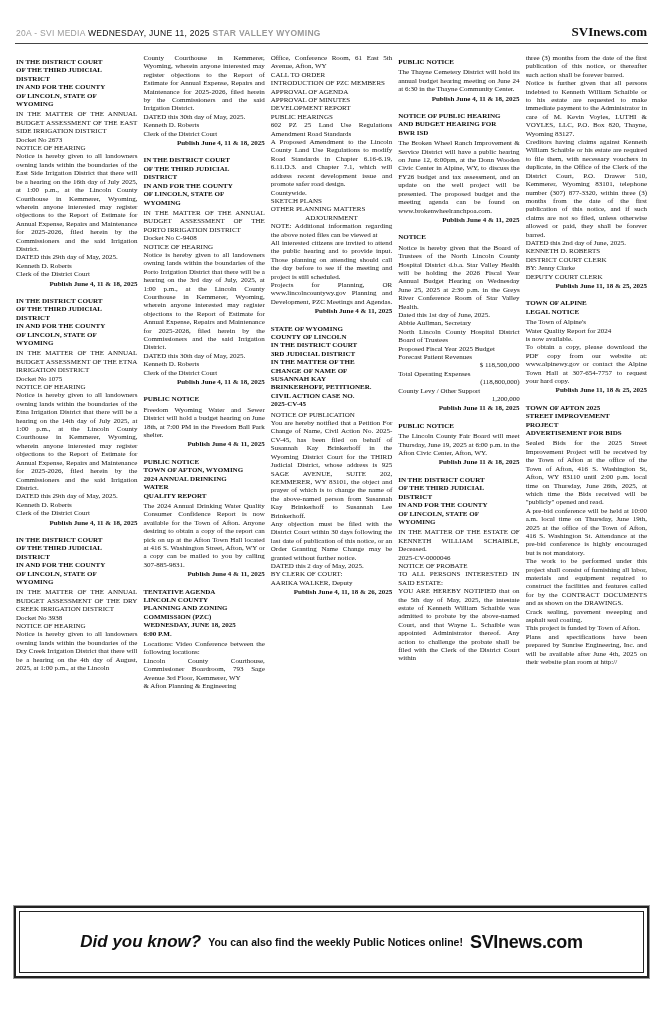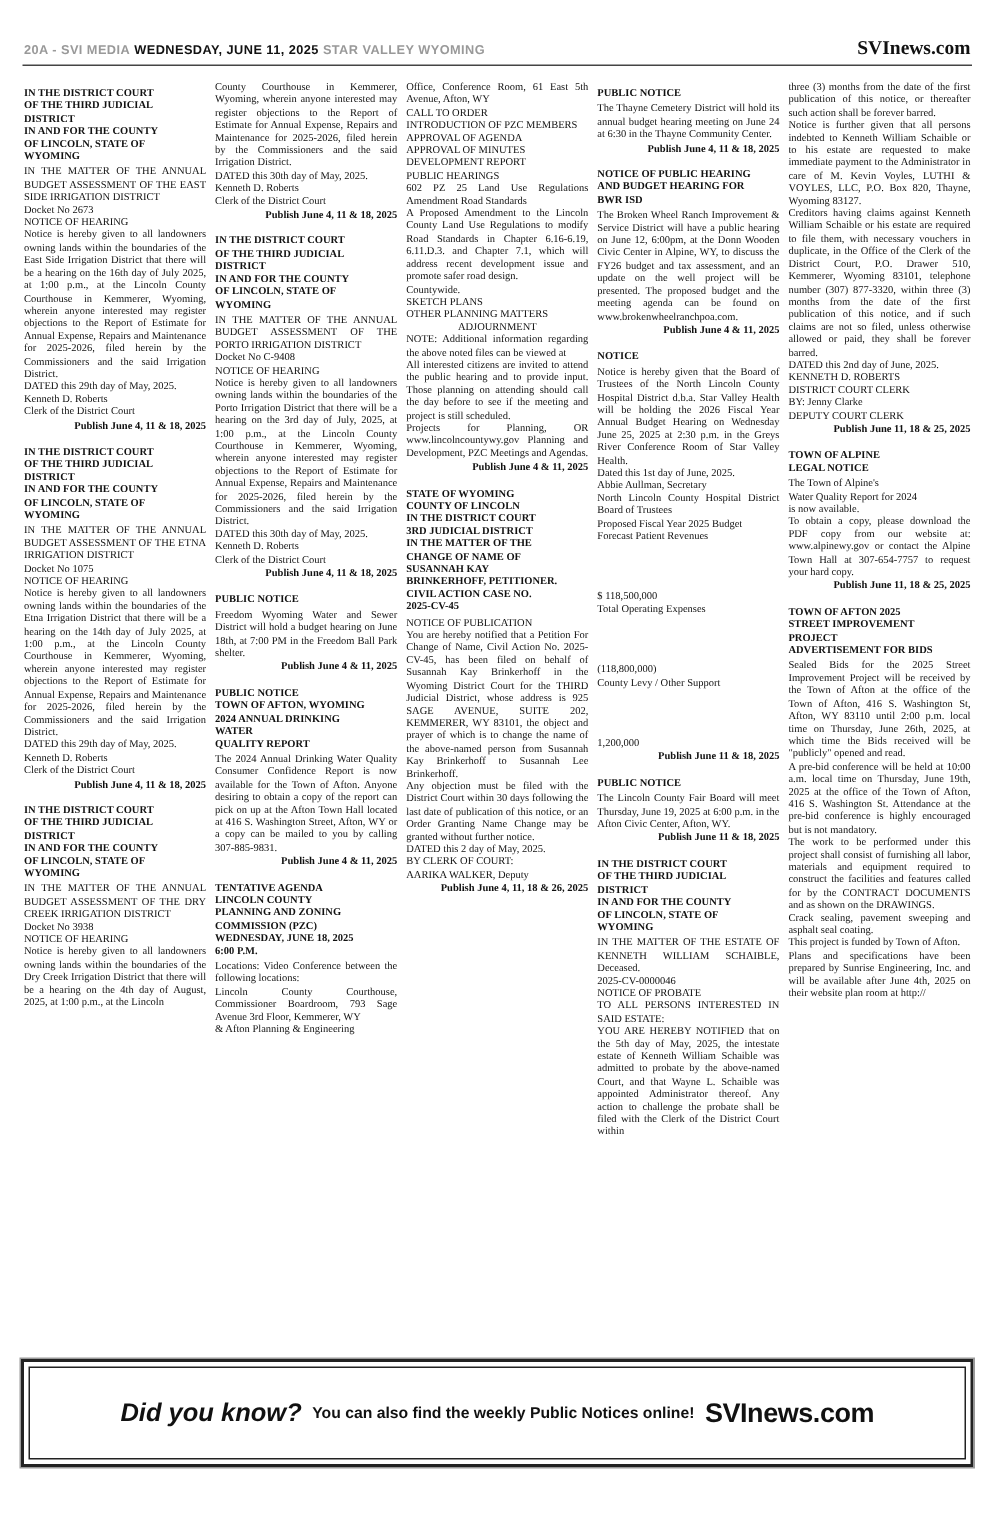--- a/index.html
+++ b/index.html
@@ -3,36 +3,36 @@
 <meta charset="utf-8">
 <style>
   html,body{margin:0;padding:0;background:#fff;}
   body{width:663px;height:1024px;position:relative;overflow:hidden;
        font-family:"Liberation Serif",serif;color:#111;}
 
   
   .masthead{position:absolute;top:24px;left:16px;right:16px;display:flex;
             justify-content:space-between;align-items:baseline;}
   .mast-left{font-family:"Liberation Sans",sans-serif;font-size:8.5px;letter-spacing:.3px;}
-  .mast-page{color:#999;font-weight:bold;}
-  .mast-date{color:#111;font-weight:bold;}
+  .mast-page{color:#999;font-weight:normal;}
+  .mast-date{color:#111;font-weight:normal;}
   .mast-loc{color:#999;font-weight:bold;}
   .mast-site{font-size:13px;font-weight:bold;font-family:"Liberation Serif",serif;}
   .head-rule{position:absolute;top:43px;left:15px;right:15px;height:0;
              border-top:1px solid #444;}
 
   
   .cols{position:absolute;top:54px;left:16px;width:631px;display:flex;gap:6px;}
   .col{flex:1 1 0;min-width:0;}
   .blk{font-size:7px;line-height:8.4px;text-align:justify;}
   .blk.heading{font-weight:bold;text-align:left;white-space:pre-line;
                margin-top:9px;margin-bottom:2px;}
   .col .blk.heading:first-child{margin-top:4px;}
   .blk.publish{font-weight:bold;text-align:right;margin-top:1px;}
-  .blk.amount{margin-top:32px;}
+  .blk.amount{text-align:right;}
   .blk.center{text-align:center;}
   .blk.lines{white-space:pre-line;text-align:left;}
   .blk.url{word-break:break-all;letter-spacing:1.4px;text-align:justify;}
 
   
   .promo-outer{position:absolute;left:14px;right:14px;top:906px;height:72px;
                border:2px solid #222;outline:1px solid #9a9a9a;padding:3px;
                background:#fff;box-sizing:border-box;}
   .promo-inner{border:1px solid #222;height:100%;box-sizing:border-box;
                display:flex;align-items:center;justify-content:center;gap:7px;

